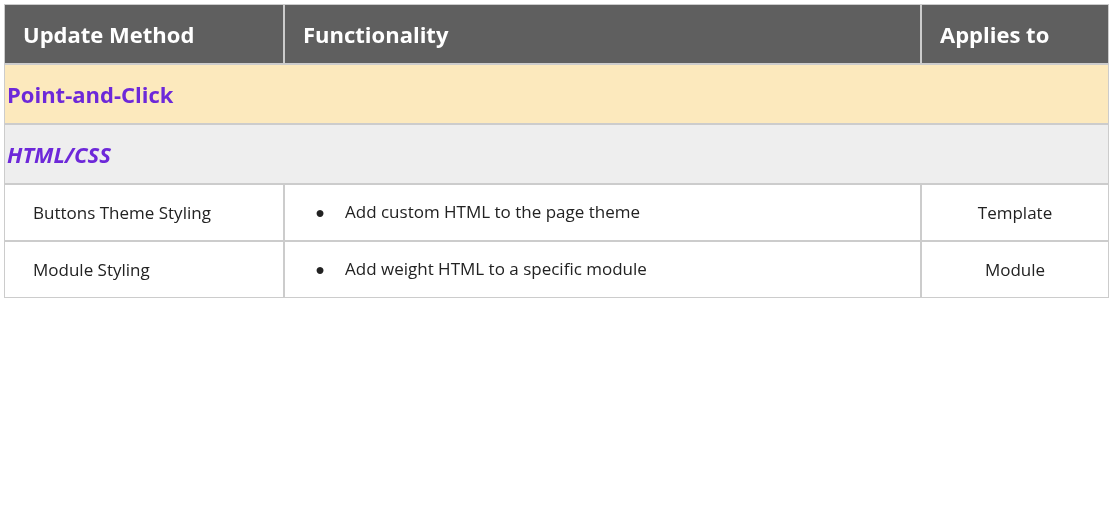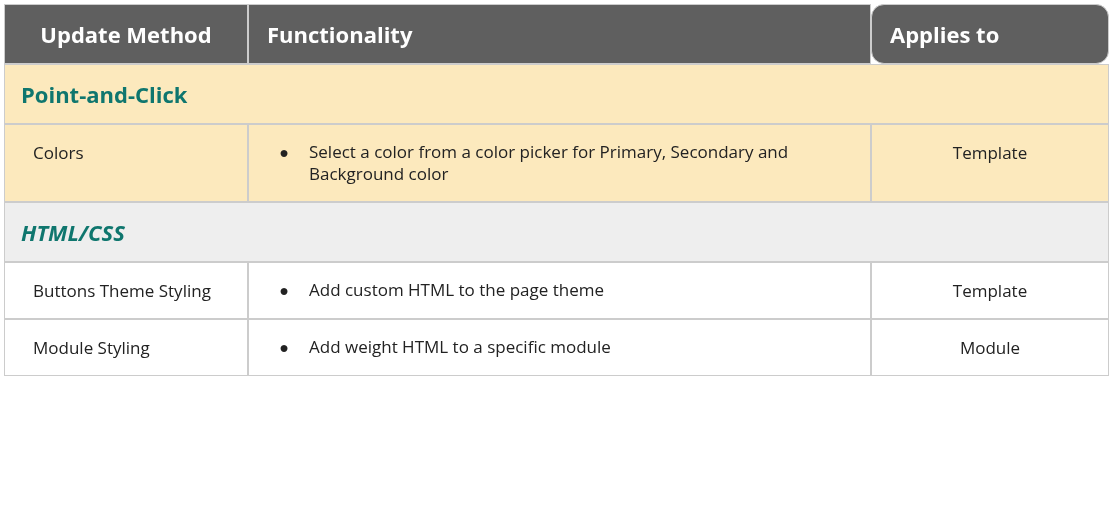--- a/index.html
+++ b/index.html
@@ -19,27 +19,27 @@
       vertical-align: top;
     }
     thead th {
       background: #5f5f5f;
       color: #ffffff;
       font-weight: 700;
       font-size: 22px;
       text-align: left;
       padding: 14px 18px;
     }
-    thead th:first-child { width: 244px; text-align: center; }
-    thead th:last-child { width: 238px; border-radius: 13px; }
+    thead th:first-child { width: 280px; }
+    thead th:last-child { width: 188px; }
     tr.section-row td {
       font-weight: 700;
       font-size: 22px;
-      color: #0f766e;
-      padding: 14px 16px;
+      color: #6d28d9;
+      padding: 14px 2px;
     }
     tr.section-pac td { background: #fce9bd; }
     tr.section-html td { background: #eeeeee; font-style: italic; }
     tr.data-row td { font-size: 17px; color: #222222; }
     tr.data-pac td { background: #fce9bd; }
     tr.data-html td { background: #ffffff; }
     td.name-cell { padding: 16px 12px 16px 28px; }
     td.func-cell { padding: 16px 10px 16px 10px; }
     td.applies-cell { padding: 16px 10px; text-align: center; }
     .bullet-row { display: flex; align-items: flex-start; }
@@ -65,30 +65,20 @@
       <th>Update Method</th>
       <th>Functionality</th>
       <th>Applies to</th>
     </tr>
   </thead>
   <tbody>
 
     <tr class="section-row section-pac">
       <td colspan="3">Point-and-Click</td>
     </tr>
-    <tr class="data-row data-pac">
-      <td class="name-cell">Colors</td>
-      <td class="func-cell">
-        <div class="bullet-row">
-          <span class="bullet-dot">●</span>
-          <span class="bullet-text">Select a color from a color picker for Primary, Secondary and Background color</span>
-        </div>
-      </td>
-      <td class="applies-cell">Template</td>
-    </tr>
 
     <tr class="section-row section-html">
       <td colspan="3">HTML/CSS</td>
     </tr>
     <tr class="data-row data-html">
       <td class="name-cell">Buttons Theme Styling</td>
       <td class="func-cell">
         <div class="bullet-row">
           <span class="bullet-dot">●</span>
           <span class="bullet-text">Add custom HTML to the page theme</span>

